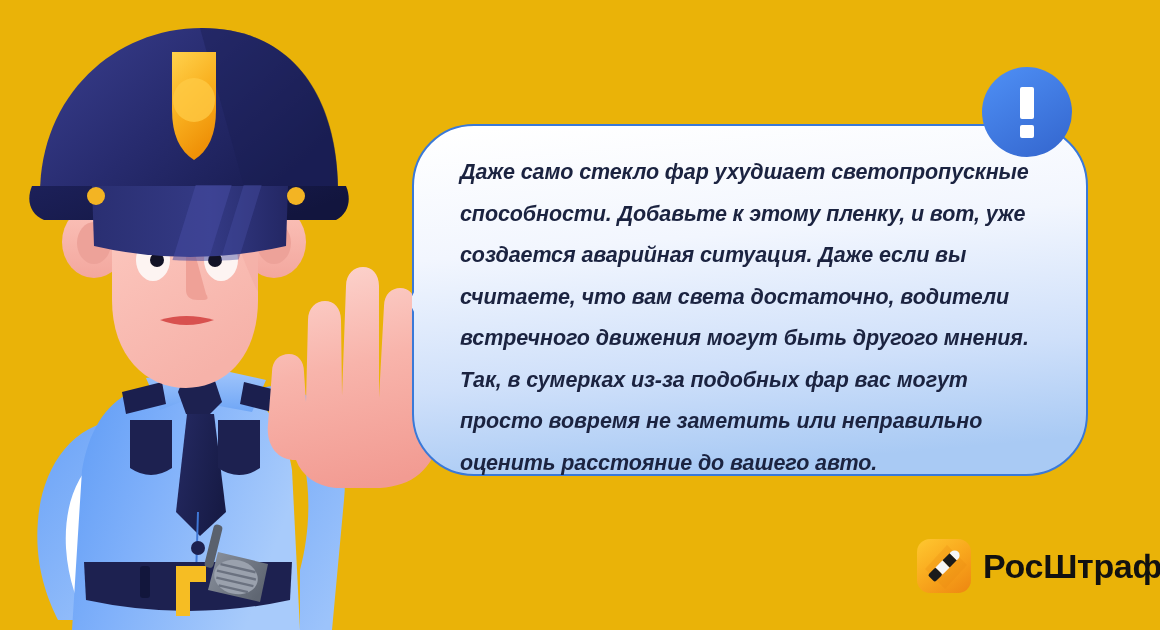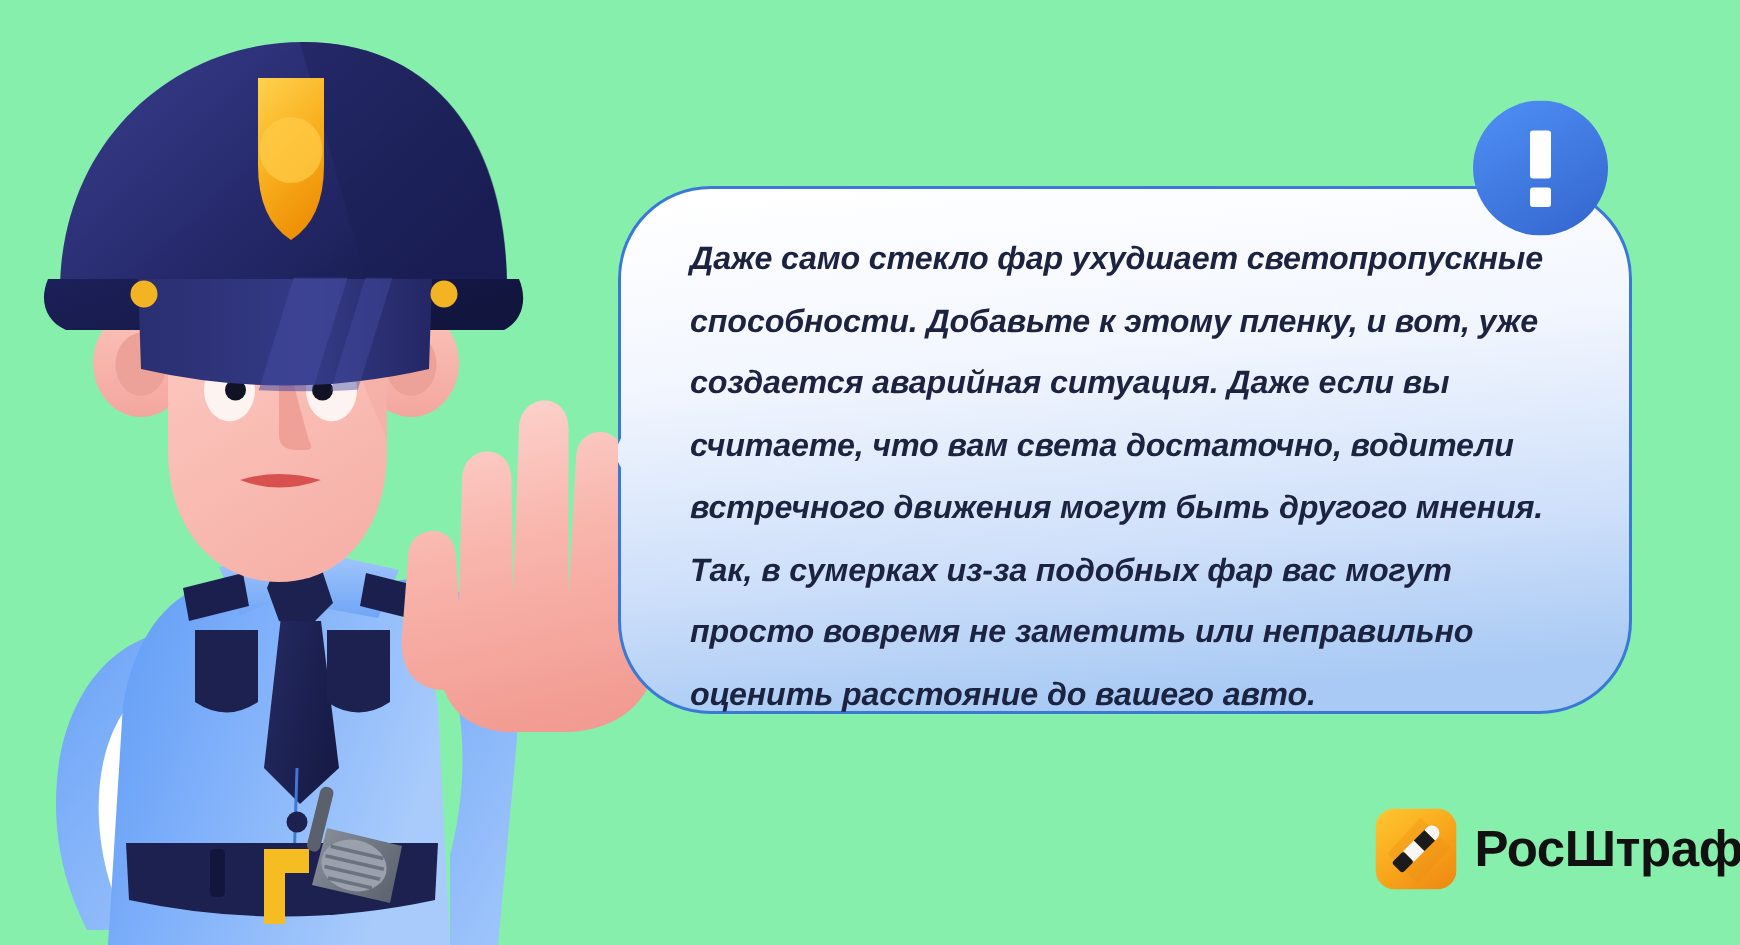--- a/index.html
+++ b/index.html
@@ -7,21 +7,21 @@
     padding: 0;
     background: #ffffff;
   }
   body {
     font-family: "Liberation Sans", sans-serif;
   }
   #canvas {
     position: relative;
     width: 1160px;
     height: 630px;
-    background: #86efac;
+    background: #eab308;
     overflow: hidden;
   }
 
   
   #officer-illustration {
     position: absolute;
     left: 0px;
     top: 0px;
     width: 440px;
     height: 630px;

